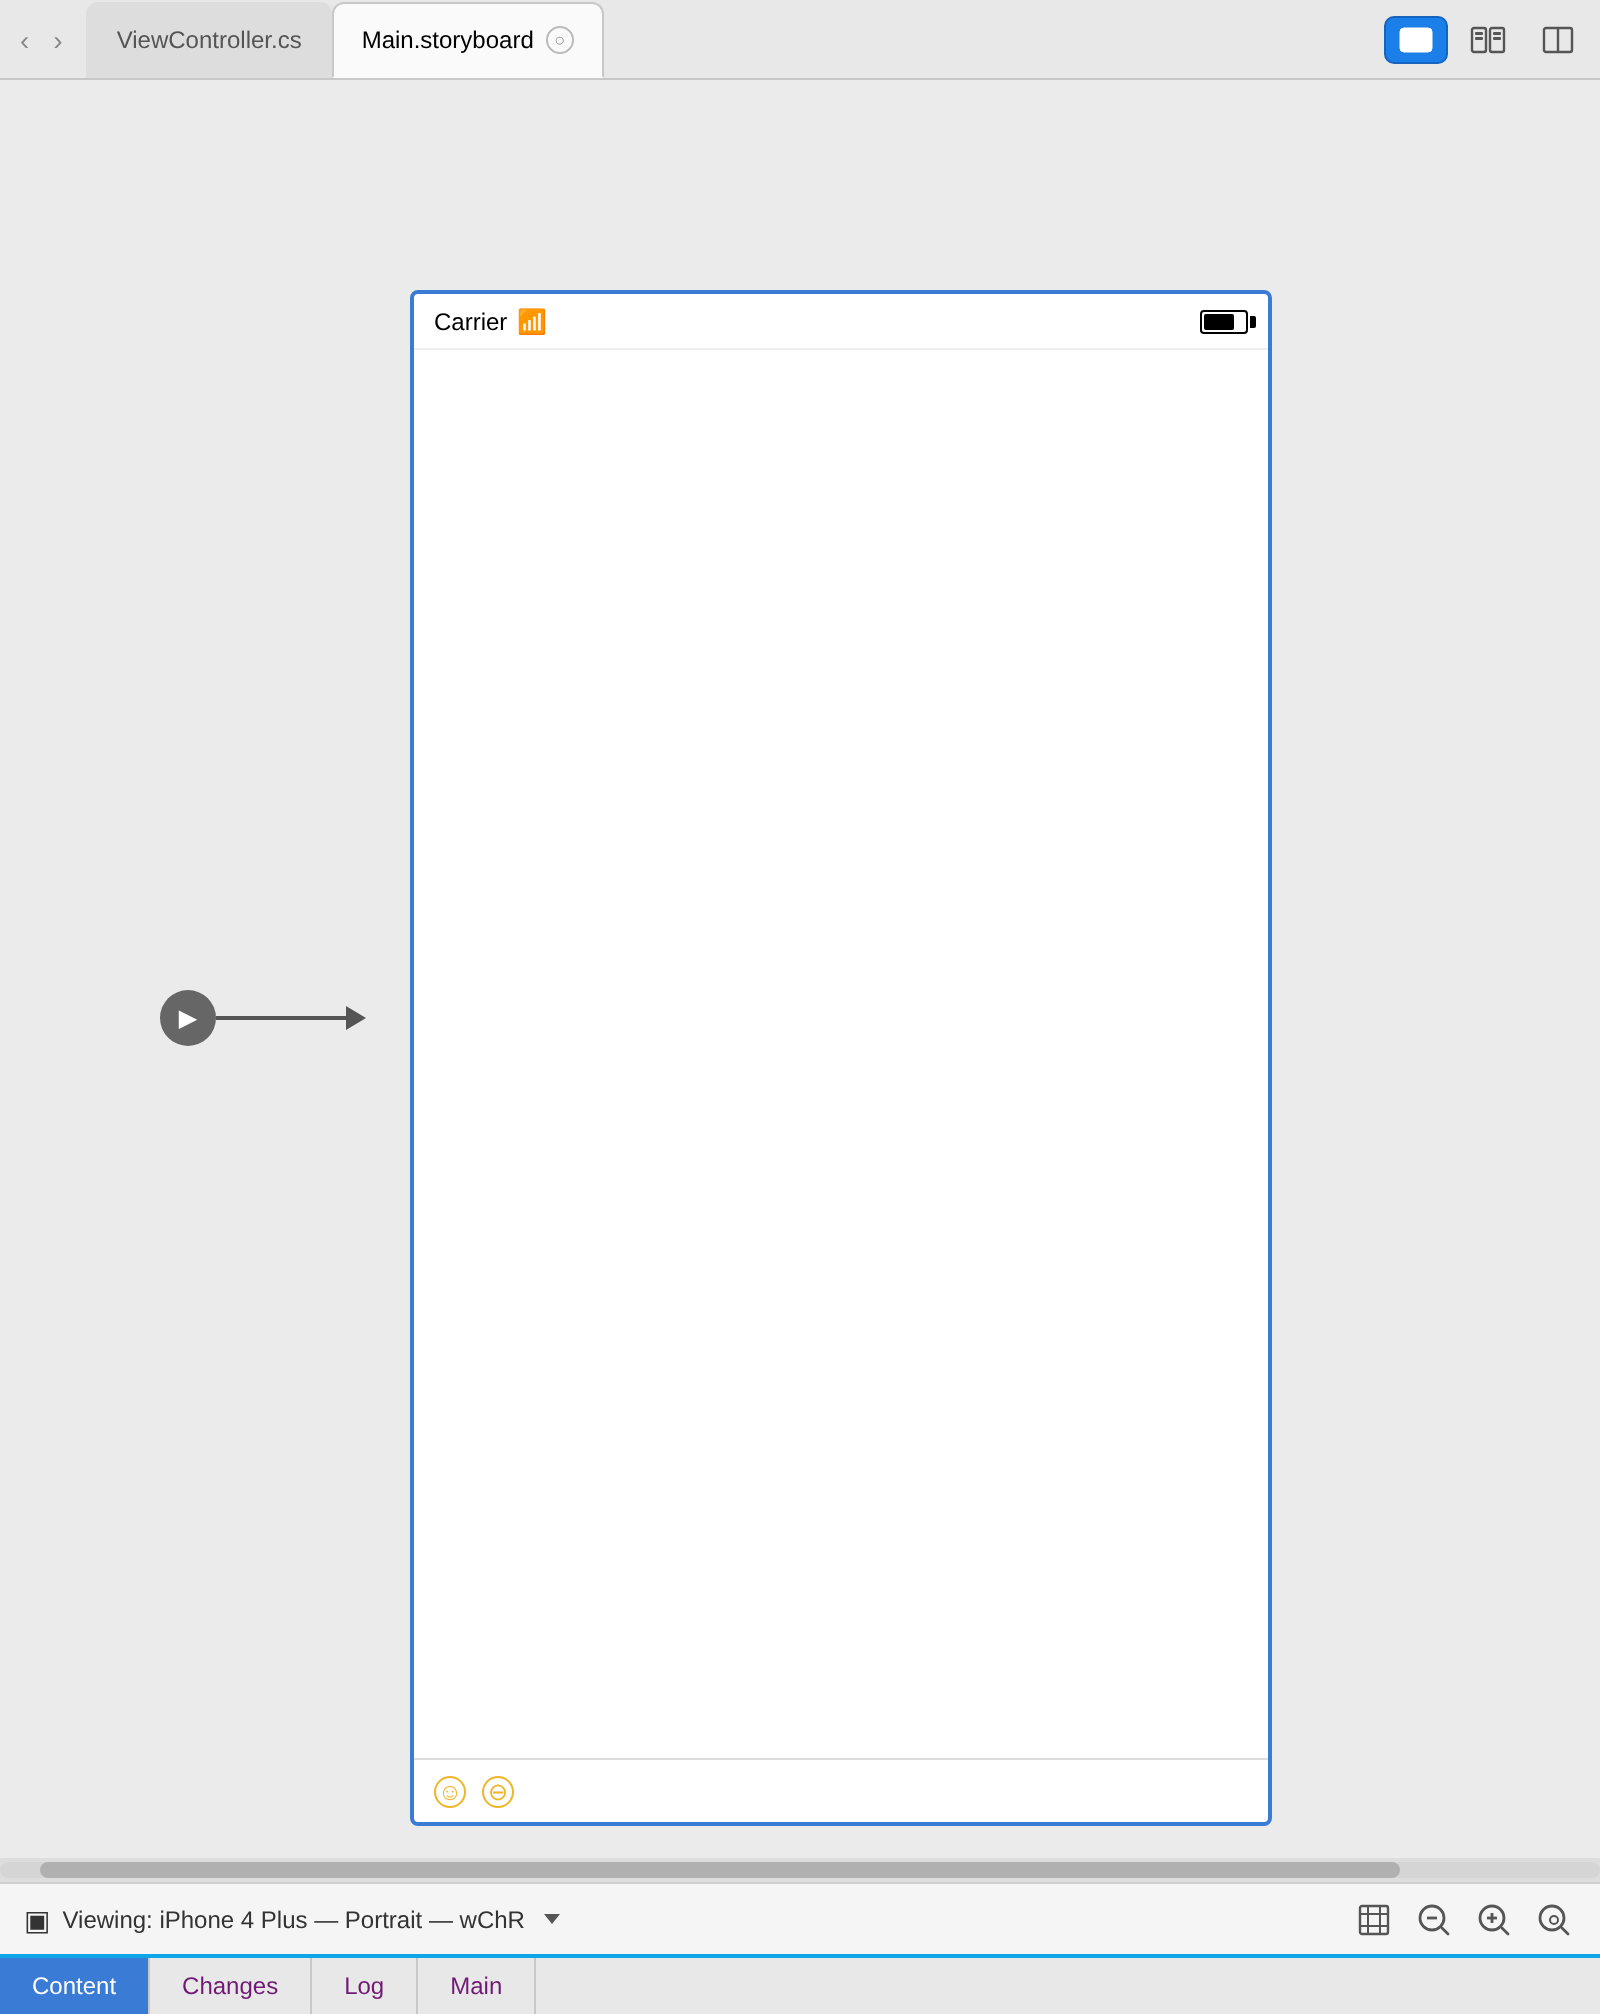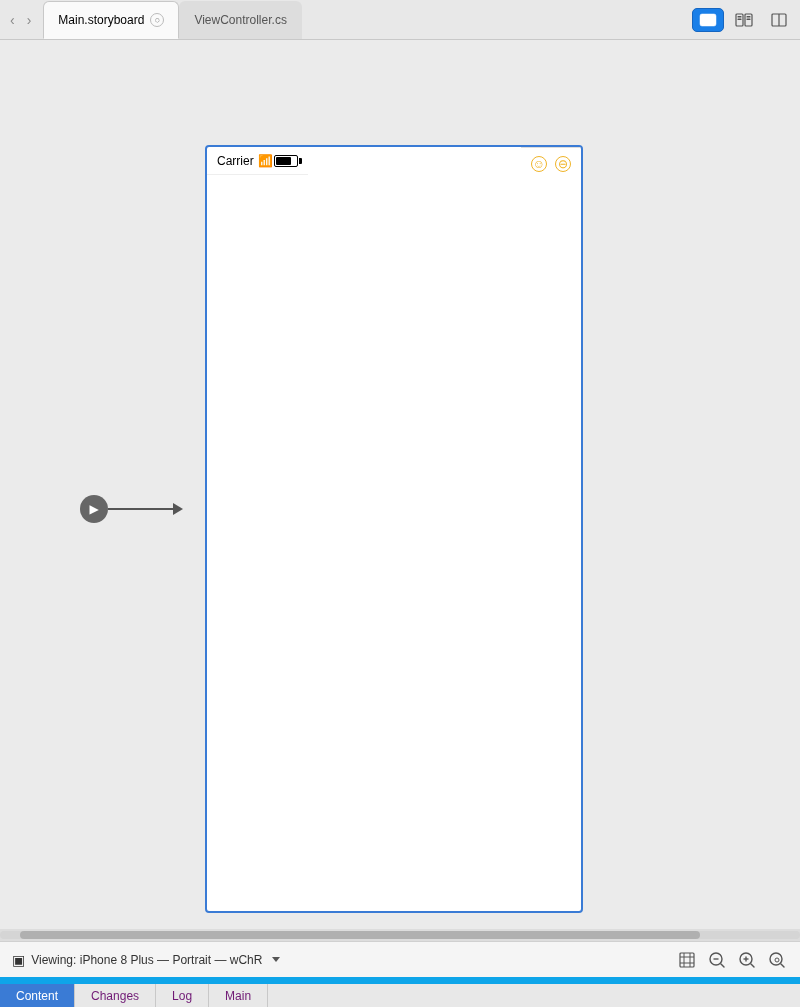--- a/index.html
+++ b/index.html
@@ -150,27 +150,27 @@
       border-top: 6px solid transparent;
       border-bottom: 6px solid transparent;
       border-left: 10px solid #555;
     }
 
     
     .iphone-mockup {
       position: absolute;
       left: 205px;
       top: 105px;
-      width: 378px;
+      width: 431px;
       height: 768px;
       background: white;
       border: 2px solid #3a7bd5;
       border-radius: 4px;
       display: flex;
-      flex-direction: row;
+      flex-direction: column;
       overflow: hidden;
     }
     .status-bar {
       display: flex;
       justify-content: space-between;
       align-items: center;
       padding: 4px 10px;
       font-size: 12px;
       color: #000;
       height: 28px;
@@ -303,21 +303,21 @@
       display: flex;
       align-items: center;
       justify-content: center;
     }
 
     
     .bottom-tabs {
       display: flex;
       height: 30px;
       background: #e8e8e8;
-      border-top: 7px solid #0ea5e9;
+      border-top: 2px solid #0ea5e9;
       flex-shrink: 0;
     }
     .bottom-tab {
       padding: 0 16px;
       display: flex;
       align-items: center;
       font-size: 12px;
       cursor: pointer;
       border-right: 1px solid #c8c8c8;
       color: #701a75;
@@ -339,27 +339,27 @@
   </style>
 </head>
 <body>
 
 <div class="tab-bar">
   <div class="tab-nav-buttons">
     <button class="tab-nav-btn">‹</button>
     <button class="tab-nav-btn">›</button>
   </div>
 
+  <div class="tab inactive">
+    <span>ViewController.cs</span>
+  </div>
+
   <div class="tab active">
     <span>Main.storyboard</span>
     <button class="tab-close">○</button>
-  </div>
-
-  <div class="tab inactive">
-    <span>ViewController.cs</span>
   </div>
 
   <div class="tab-spacer"></div>
 
   <div class="toolbar-right">
 
     <button class="toolbar-btn active-btn" title="Standard Editor">
       <svg width="18" height="14" viewBox="0 0 18 14">
         <rect x="1" y="1" width="16" height="12" rx="2" fill="white" stroke="white" stroke-width="0.5"></rect>
         <rect x="3" y="3" width="12" height="2" rx="1" fill="#1a7fe8"></rect>
@@ -430,21 +430,21 @@
 
 <div class="scrollbar-area">
   <div class="scrollbar-track">
     <div class="scrollbar-thumb"></div>
   </div>
 </div>
 
 <div class="bottom-status">
   <div class="device-info">
     <span class="device-icon">▣</span>
-    <span>Viewing: iPhone 8 Plus — Portrait — wChR</span>
+    <span>Viewing: iPhone 4 Plus — Portrait — wChR</span>
     <div class="dropdown-arrow"></div>
   </div>
   <div class="zoom-controls">
 
     <button class="zoom-btn" title="Zoom to fit">
       <svg width="18" height="18" viewBox="0 0 18 18">
         <rect x="2" y="2" width="14" height="14" rx="1" fill="none" stroke="#555" stroke-width="1.2"></rect>
         <line x1="6" y1="2" x2="6" y2="16" stroke="#555" stroke-width="1"></line>
         <line x1="12" y1="2" x2="12" y2="16" stroke="#555" stroke-width="1"></line>
         <line x1="2" y1="6" x2="16" y2="6" stroke="#555" stroke-width="1"></line>

